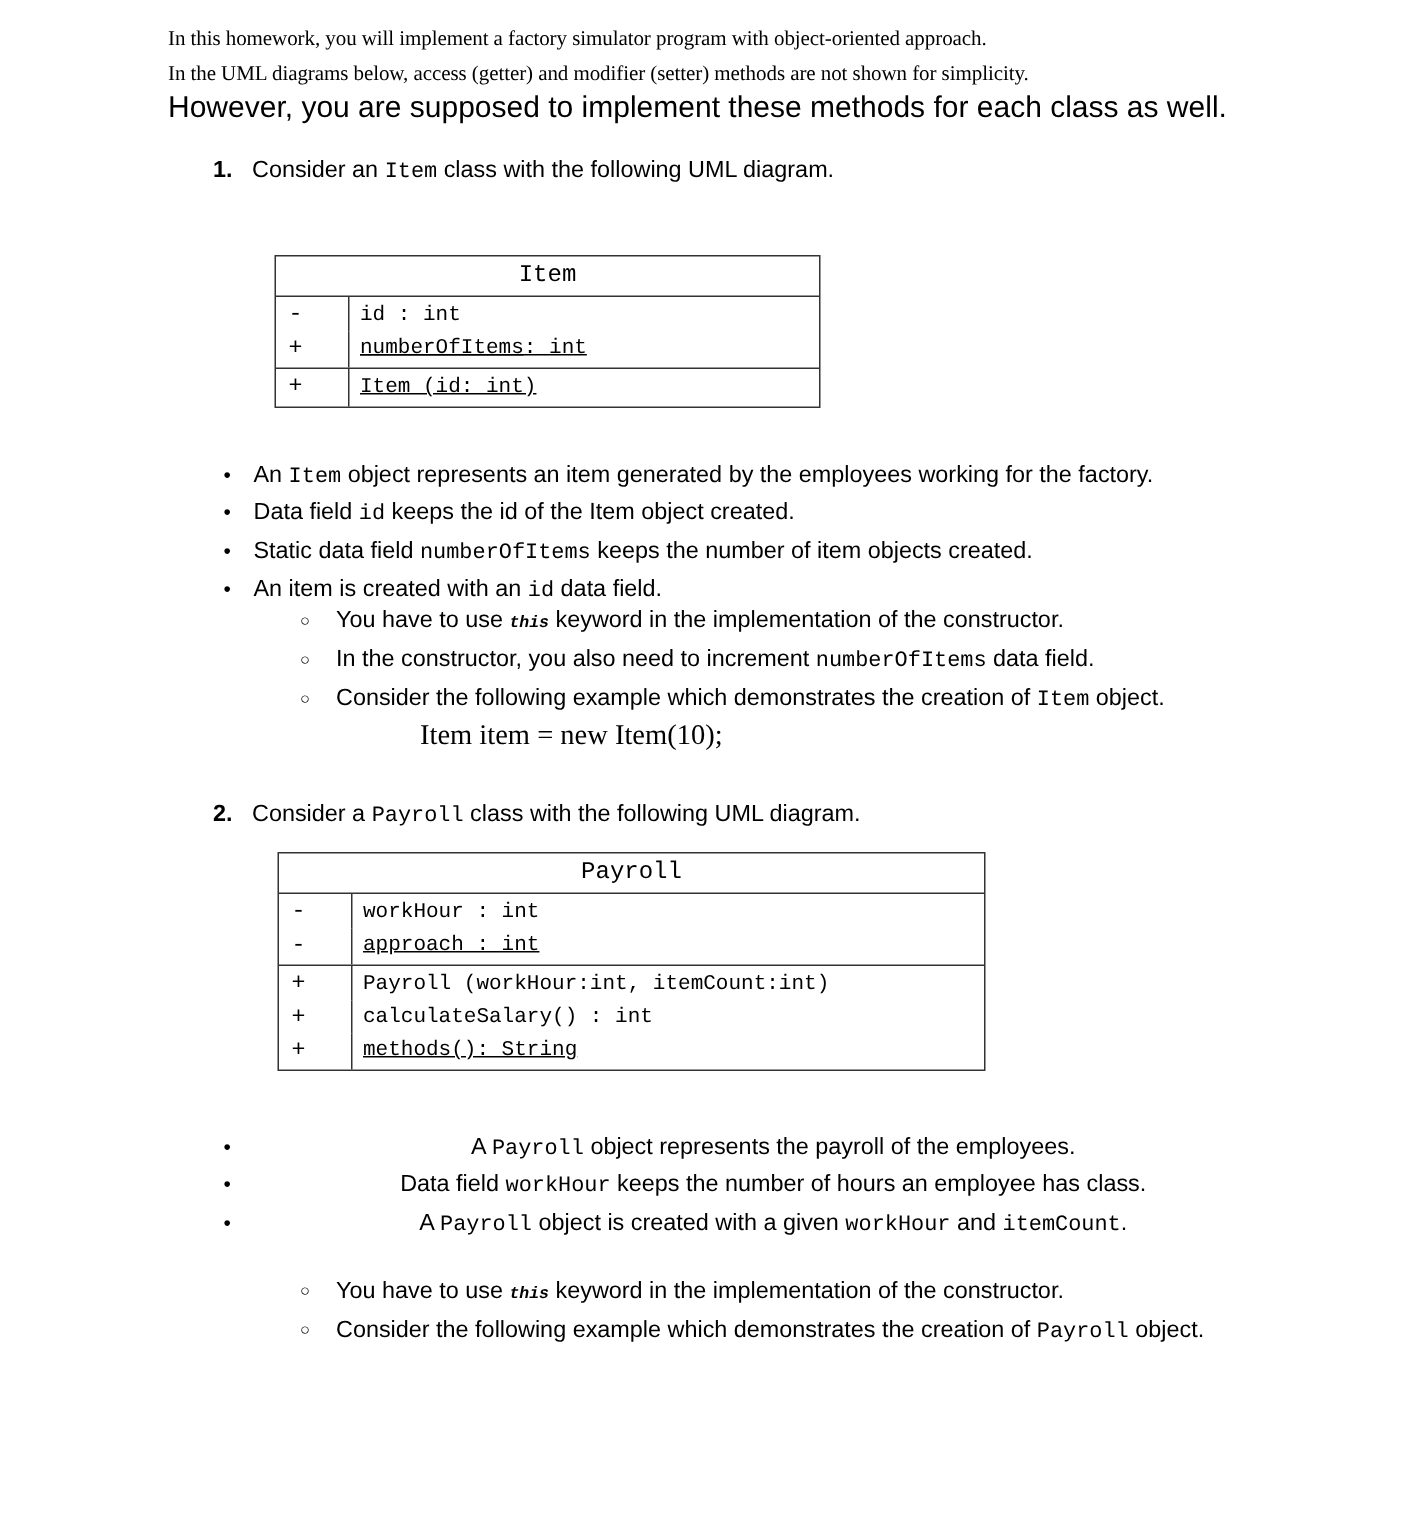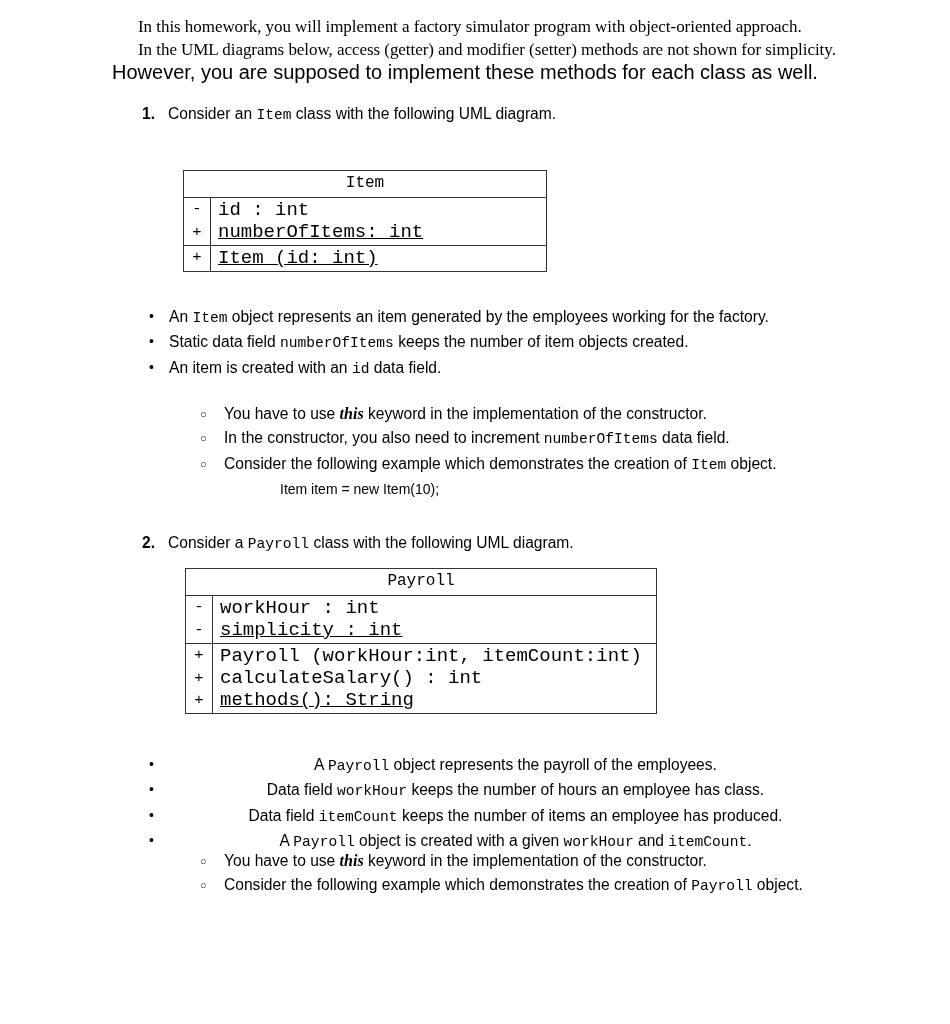--- a/index.html
+++ b/index.html
@@ -25,23 +25,22 @@
     top: 16px;
     width: 748px;
   }
   .intro .line {
     font-size: 16.6px;
     line-height: 22.6px;
     white-space: pre;
   }
   .intro .serif {
     font-family: "Liberation Serif", serif;
-    font-size: 17px;
+    font-size: 14px;
     letter-spacing: -0.05px;
-    margin-left: 26px;
   }
   .intro .sans {
     font-family: "Liberation Sans", sans-serif;
     font-size: 20px;
   }
 
   
   .numbered {
     position: absolute;
     left: 142px;
@@ -56,22 +55,22 @@
   }
   .numbered .txt { display: inline; }
 
   
   .mono {
     font-family: "Liberation Mono", monospace;
     font-size: 14.6px;
     letter-spacing: 0px;
   }
   .mono-b {
-    font-family: Liberation Serif, serif;
-    font-size: 16px;
+    font-family: Liberation Mono, monospace;
+    font-size: 11px;
     font-weight: bold;
     font-style: italic;
   }
 
   
   .uml {
     position: absolute;
     border: 1px solid #333333;
     border-collapse: collapse;
     background: #ffffff;
@@ -97,26 +96,27 @@
     min-width: 26px;
     text-align: center;
     font-family: "Liberation Mono", monospace;
     font-size: 15.5px;
     line-height: 21px;
     padding-top: 1px;
   }
   .uml .member {
     flex: 1;
     font-family: "Liberation Mono", monospace;
-    font-size: 19px;
+    font-size: 14px;
     line-height: 21px;
     padding-left: 7px;
     border-left: 1px solid #333333;
     white-space: pre;
     padding-top: 1px;
+    margin-left: 22px;
   }
   .uml .section .row:first-child .member { padding-top: 2px; }
   .uml .section .row:last-child .member { padding-bottom: 2px; text-decoration: underline; }
   .uml .u { text-decoration: underline; }
 
   
   .bullets {
     position: absolute;
     left: 148px;
     width: 714px;
@@ -150,22 +150,22 @@
     content: "\25CB";
     position: absolute;
     left: 0px;
     top: 0px;
     font-size: 11px;
   }
   .subbullets .sub.justify {
     text-align: justify;
   }
   .code-line {
-    font-family: Liberation Sans, sans-serif;
-    font-size: 14px;
+    font-family: Liberation Serif, serif;
+    font-size: 19px;
     line-height: 24.4px;
     padding-left: 80px;
     white-space: pre;
   }
 </style>
 </head>
 <body>
 
 <div class="page">
 
@@ -194,20 +194,21 @@
     <div class="section last">
       <div class="row">
         <div class="vis">+</div>
         <div class="member">Item (id: int)</div>
       </div>
     </div>
   </div>
 
   <div class="bullets" style="top:305px;">
     <div class="bullet"><span>An </span><span class="mono">Item</span><span> object represents an item generated by the employees working for the factory.</span></div>
+    <div class="bullet"><span>Data field </span><span class="mono">id</span><span> keeps the id of the Item object created.</span></div>
     <div class="bullet"><span>Static data field </span><span class="mono">numberOfItems</span><span> keeps the number of item objects created.</span></div>
     <div class="bullet"><span>An item is created with an </span><span class="mono">id</span><span> data field.</span></div>
   </div>
 
   <div class="subbullets" style="top:402px;">
     <div class="sub"><span>You have to use </span><span class="mono-b">this</span><span>  keyword in the implementation of the constructor.</span></div>
     <div class="sub"><span>In the constructor, you also need to increment </span><span class="mono">numberOfItems</span><span> data field.</span></div>
     <div class="sub"><span>Consider the following example which demonstrates the creation of </span><span class="mono">Item</span><span> object.</span></div>
     <div class="code-line">Item item = new Item(10);</div>
   </div>
@@ -218,21 +219,21 @@
 
   <div class="uml" style="left:185px; top:568px; width:472px;">
     <div class="title-row">Payroll</div>
     <div class="section">
       <div class="row">
         <div class="vis">-</div>
         <div class="member">workHour : int</div>
       </div>
       <div class="row">
         <div class="vis">-</div>
-        <div class="member">simplicity : int</div>
+        <div class="member">approach : int</div>
       </div>
     </div>
     <div class="section last">
       <div class="row">
         <div class="vis">+</div>
         <div class="member">Payroll (workHour:int, itemCount:int)</div>
       </div>
       <div class="row">
         <div class="vis">+</div>
         <div class="member">calculateSalary() : int</div>
@@ -240,21 +241,20 @@
       <div class="row">
         <div class="vis">+</div>
         <div class="member">methods(): String</div>
       </div>
     </div>
   </div>
 
   <div class="bullets" style="top:753px;text-align:center;">
     <div class="bullet"><span>A </span><span class="mono">Payroll</span><span> object represents the payroll of the employees.</span></div>
     <div class="bullet"><span>Data field </span><span class="mono">workHour</span><span> keeps the number of hours an employee has class.</span></div>
-    <div class="bullet"><span>Data field </span><span class="mono">itemCount</span><span> keeps the number of items an employee has produced.</span></div>
     <div class="bullet"><span>A </span><span class="mono">Payroll</span><span> object is created with a given </span><span class="mono">workHour</span><span> and </span><span class="mono">itemCount</span><span>.</span></div>
   </div>
 
   <div class="subbullets" style="top:849px;">
     <div class="sub"><span>You have to use </span><span class="mono-b">this</span><span>  keyword in the implementation of the constructor.</span></div>
     <div class="sub justify" style="width:655px;"><span>Consider the following example which demonstrates the creation of </span><span class="mono">Payroll</span><span> object.</span></div>
   </div>
 
 </div>
 

